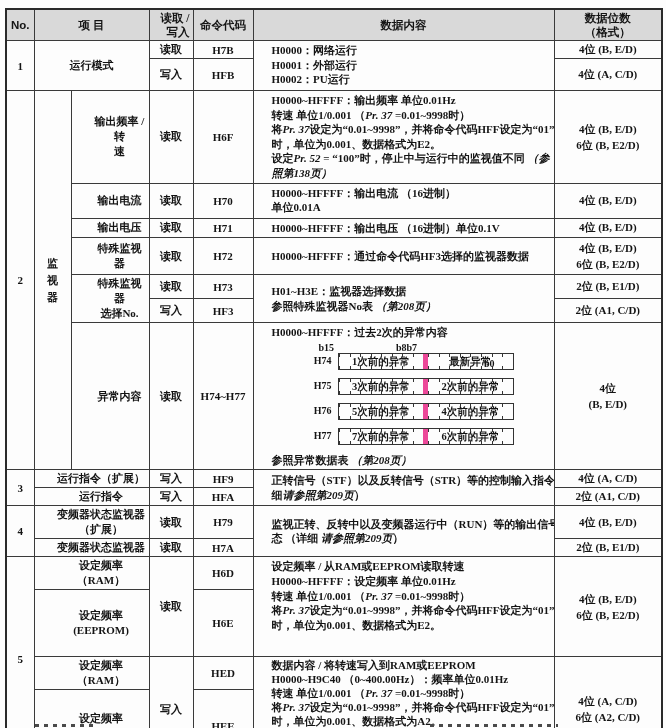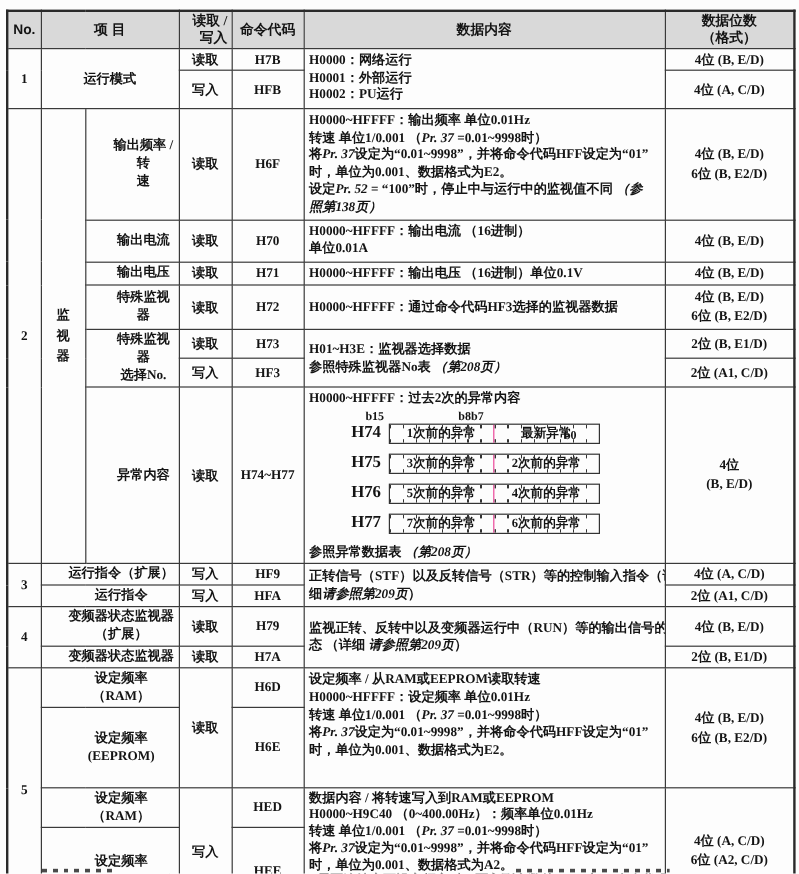--- a/index.html
+++ b/index.html
@@ -19,41 +19,41 @@
     vertical-align:middle;
   }
   th{
     background:#d9d9d9;text-align:center;line-height:14px;
     font-family:"Liberation Sans","DejaVu Sans",sans-serif;font-size:11.5px;
   }
   th.l{text-align:right;padding-left:4px;font-family:Liberation Serif, serif;}
   .c{text-align:center;}
   .item{text-align:center;padding-left:22px;line-height:15px;}
   .item div{line-height:15px;}
-  .data{vertical-align:top;text-align:left;padding:2px 4px;}
+  .data{vertical-align:top;text-align:left;padding:2px 18px;}
   .data div{line-height:14.6px;white-space:nowrap;}
   .data.mid{vertical-align:middle;}
   .data.tight div{line-height:13.8px;}
   .fmt{text-align:center;margin-top:24px;}
   .fmt div{line-height:16px;}
   .vtext{width:13px;margin:0 auto;line-height:17px;word-break:break-all;text-align:center;}
   i{font-style:italic;}
   
   .dline{line-height:15px;white-space:nowrap;}
   .diagram{margin:1px 0 2px 14px;width:236px;}
   .bitlabels{position:relative;height:12px;margin-left:33px;width:176px;
     font-size:10px;line-height:12px;font-weight:bold;}
   .bl-left{position:absolute;left:0;top:0;}
   .bl-mid{position:absolute;left:50%;top:0;transform:translateX(-50%);}
   .bl-right{position:absolute;right:0;top:16px;}
   .bitrow{display:flex;align-items:center;margin-bottom:8px;height:17px;}
-  .reg{width:46px;text-align:right;padding-right:6px;font-size:14px;flex:none;}
+  .reg{width:46px;text-align:right;padding-right:6px;font-size:10px;flex:none;}
   .bitbox{display:flex;width:176px;height:17px;border:1px solid #333;box-sizing:border-box;flex:none;}
   .bitcell{flex:1;position:relative;text-align:center;font-size:10.5px;line-height:15px;overflow:hidden;}
-  .bitcell:first-child{border-right:1px solid #ec4899;}
+  .bitcell:first-child{border-right:5px solid #ec4899;}
   .bitcell::before,.bitcell::after{
     content:"";position:absolute;left:0;right:0;height:3px;
     background:repeating-linear-gradient(90deg,#333 0 1px,transparent 1px calc(100%/8));
   }
   .bitcell::before{top:0;}
   .bitcell::after{bottom:0;}
   
   .sliver{position:absolute;top:724px;height:3px;
     background:repeating-linear-gradient(90deg,#4a4a4a 0 4px,transparent 4px 9px);}
 </style>

